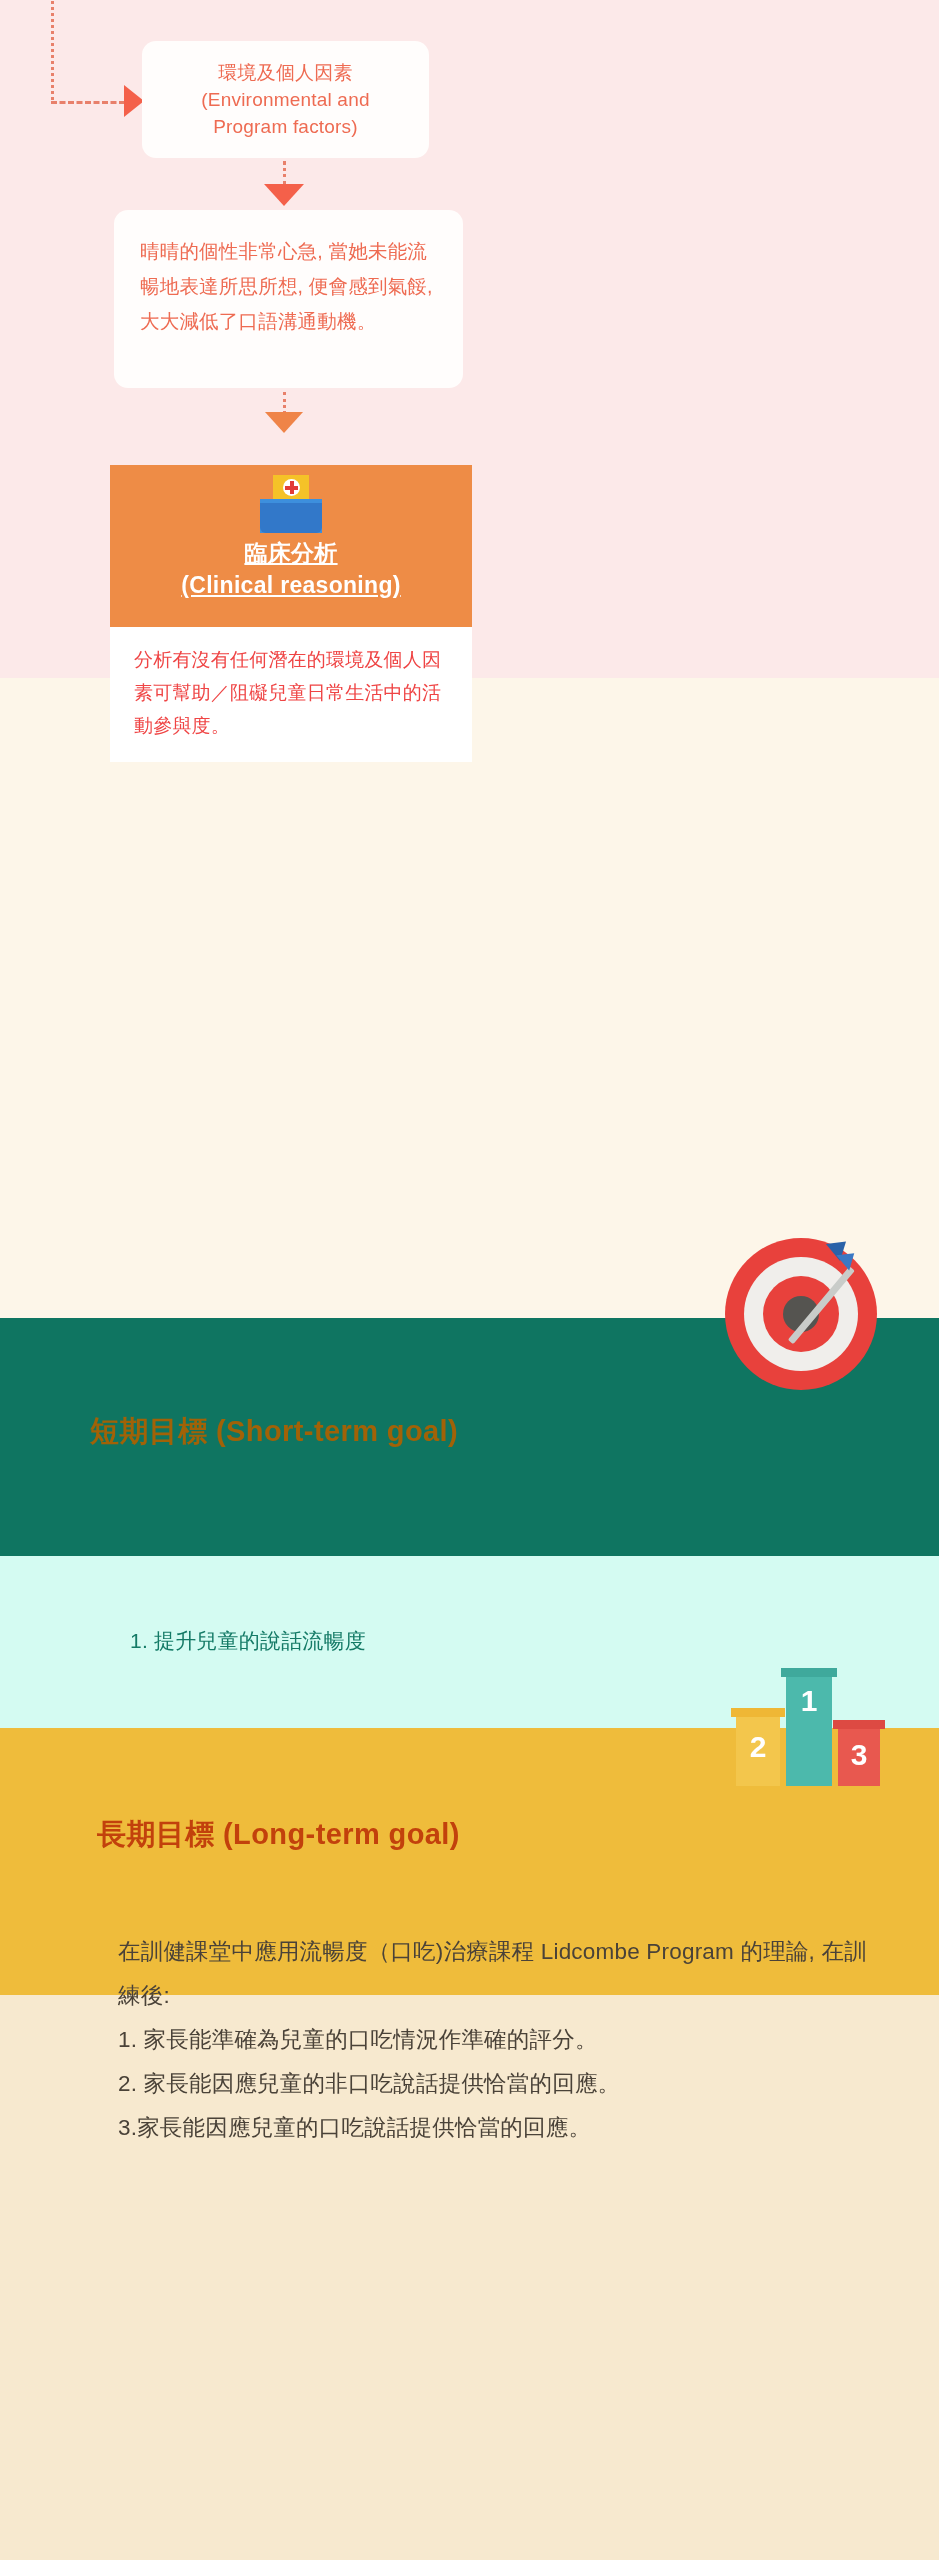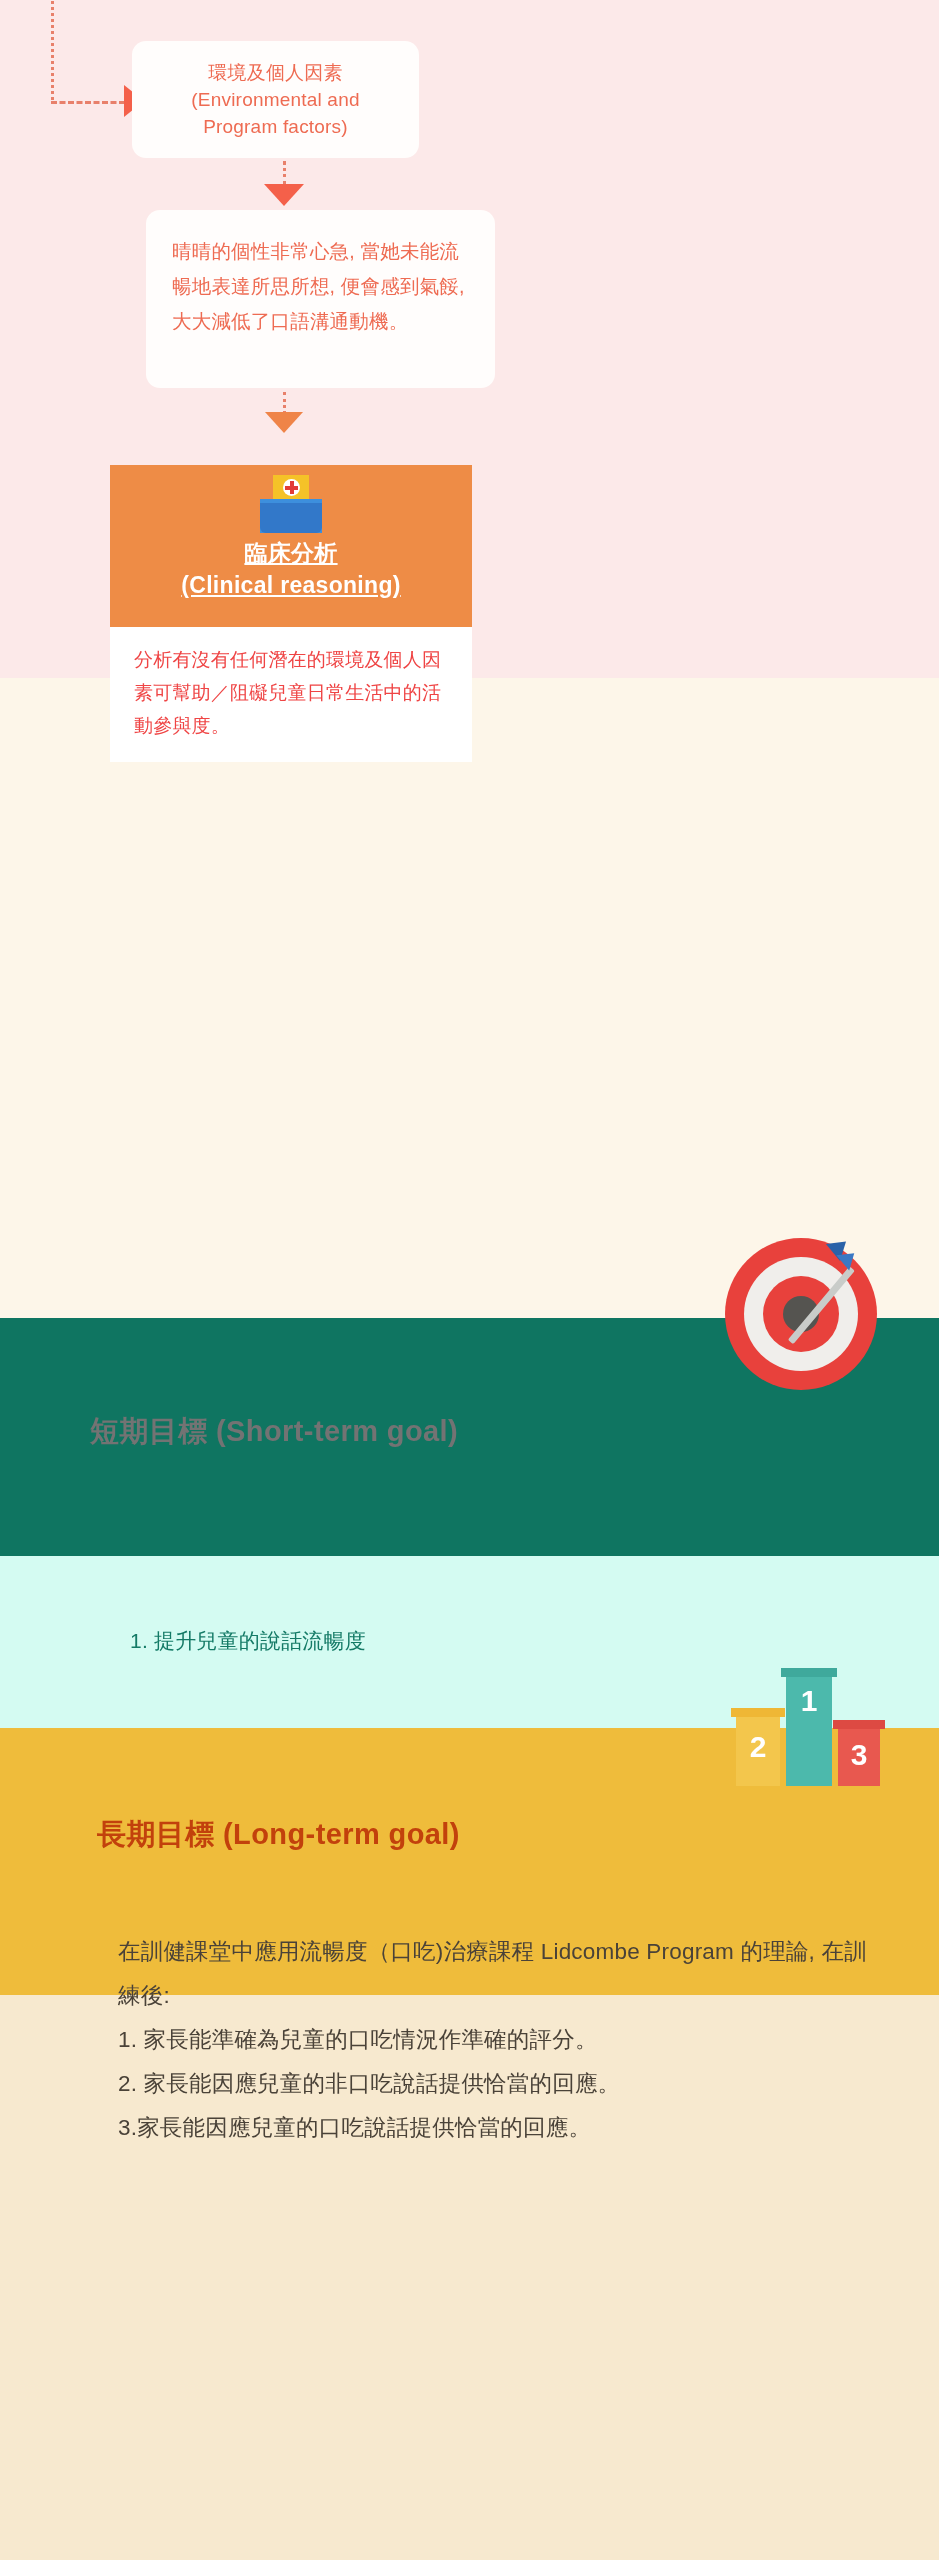--- a/index.html
+++ b/index.html
@@ -48,21 +48,21 @@
     border-left: 20px solid #f4604a;
   }
 
   
   .card {
     position: absolute;
     background: #fffdfc;
     border-radius: 14px;
   }
   .card-env {
-    left: 132px; top: 41px;
+    left: 142px; top: 41px;
     width: 287px; height: 117px;
     display: flex; flex-direction: column;
     align-items: center; justify-content: center;
     padding: 22px 10px;
   }
   .card-env .line {
     color: #ee6b52;
     font-size: 19px;
     line-height: 27px;
     text-align: center;
@@ -82,21 +82,20 @@
     width: 0; height: 0;
     border-left: 20px solid transparent;
     border-right: 20px solid transparent;
     border-top: 22px solid #f4604a;
   }
 
   .card-para {
     left: 114px; top: 210px;
     width: 349px; height: 178px;
     padding: 24px 24px 16px 26px;
-    margin-left: 32px;
   }
   .card-para p {
     color: #ee6b52;
     font-size: 19.5px;
     line-height: 35px;
     letter-spacing: 0.2px;
   }
 
   .conn-v3 {
     position: absolute;
@@ -245,21 +244,21 @@
   .p3 .cap { width: 52px; background: #dd4a43; }
   .p3 .num { top: 18px; }
 
   
   .goal-title {
     position: absolute;
     font-size: 29px;
     font-weight: bold;
     letter-spacing: 0.4px;
   }
-  .short-title { left: 90px; top: 1412px; color: #737373; }
+  .short-title { left: 90px; top: 1412px; color: #a16207; }
   .long-title  { left: 97px; top: 1815px; color: #c2410c; }
 
   .short-list {
     position: absolute;
     left: 130px; top: 1627px;
     color: #147a66;
     font-size: 21px;
     letter-spacing: 0.2px;
   }
 

